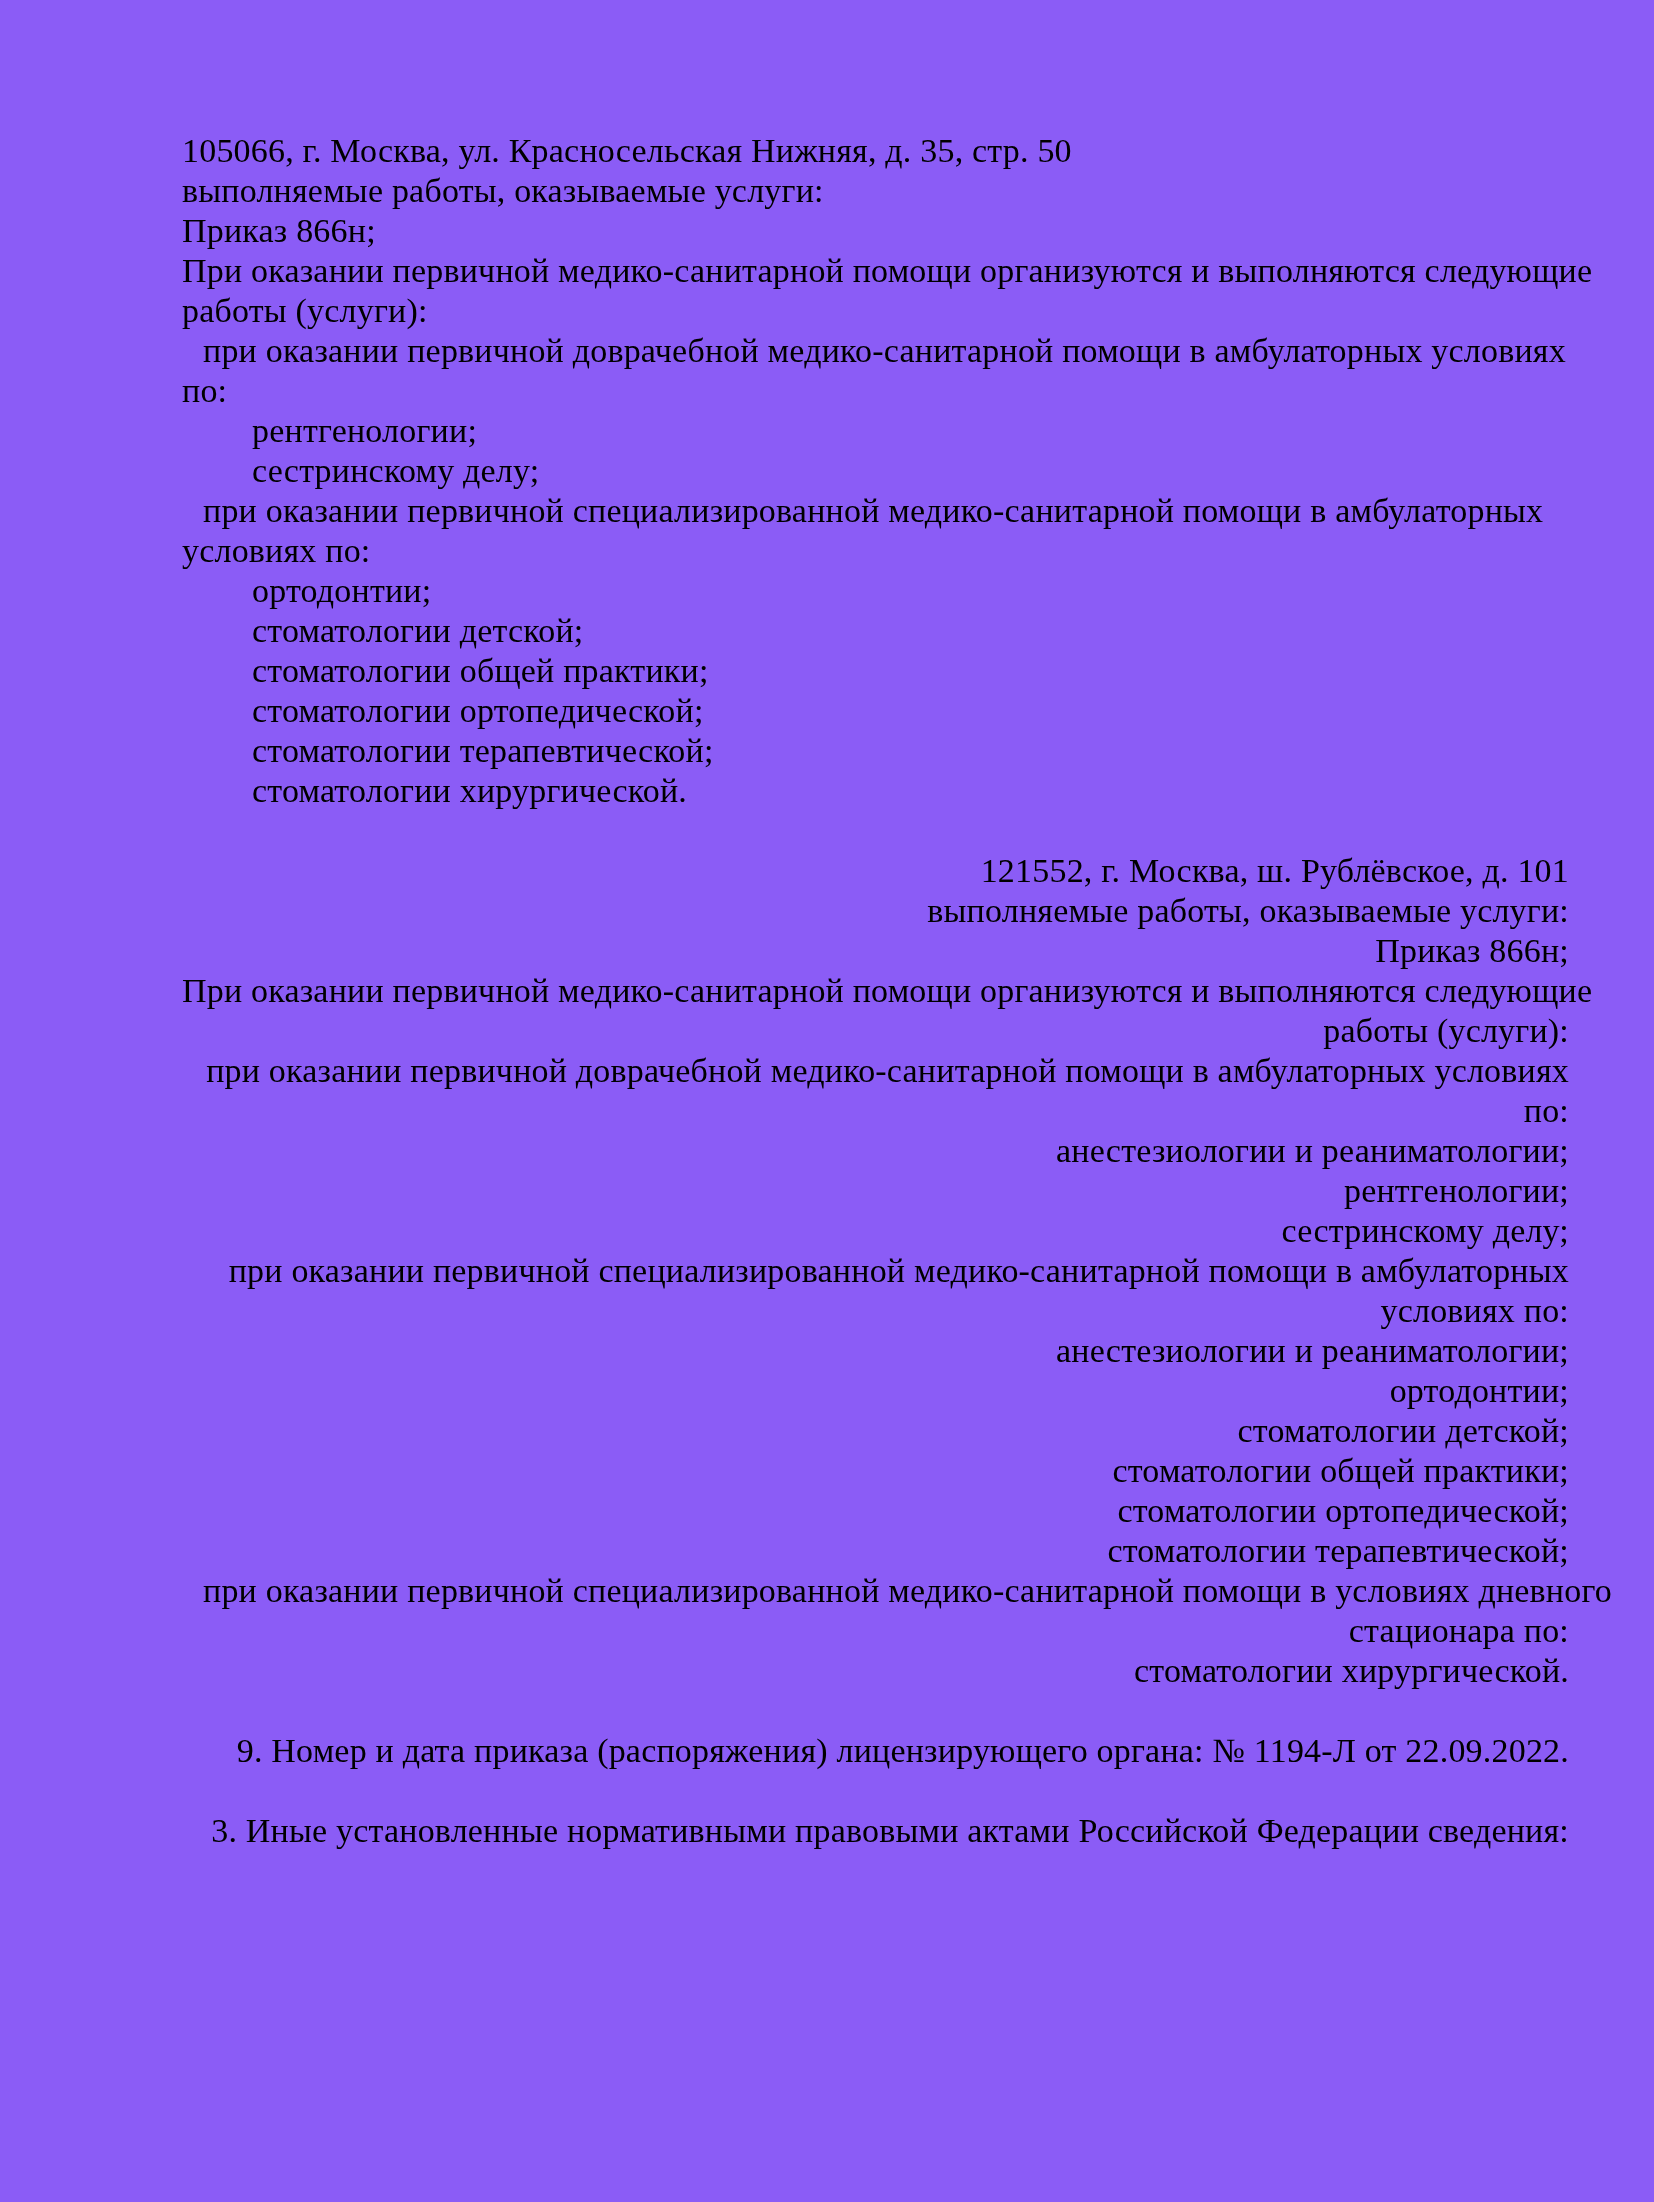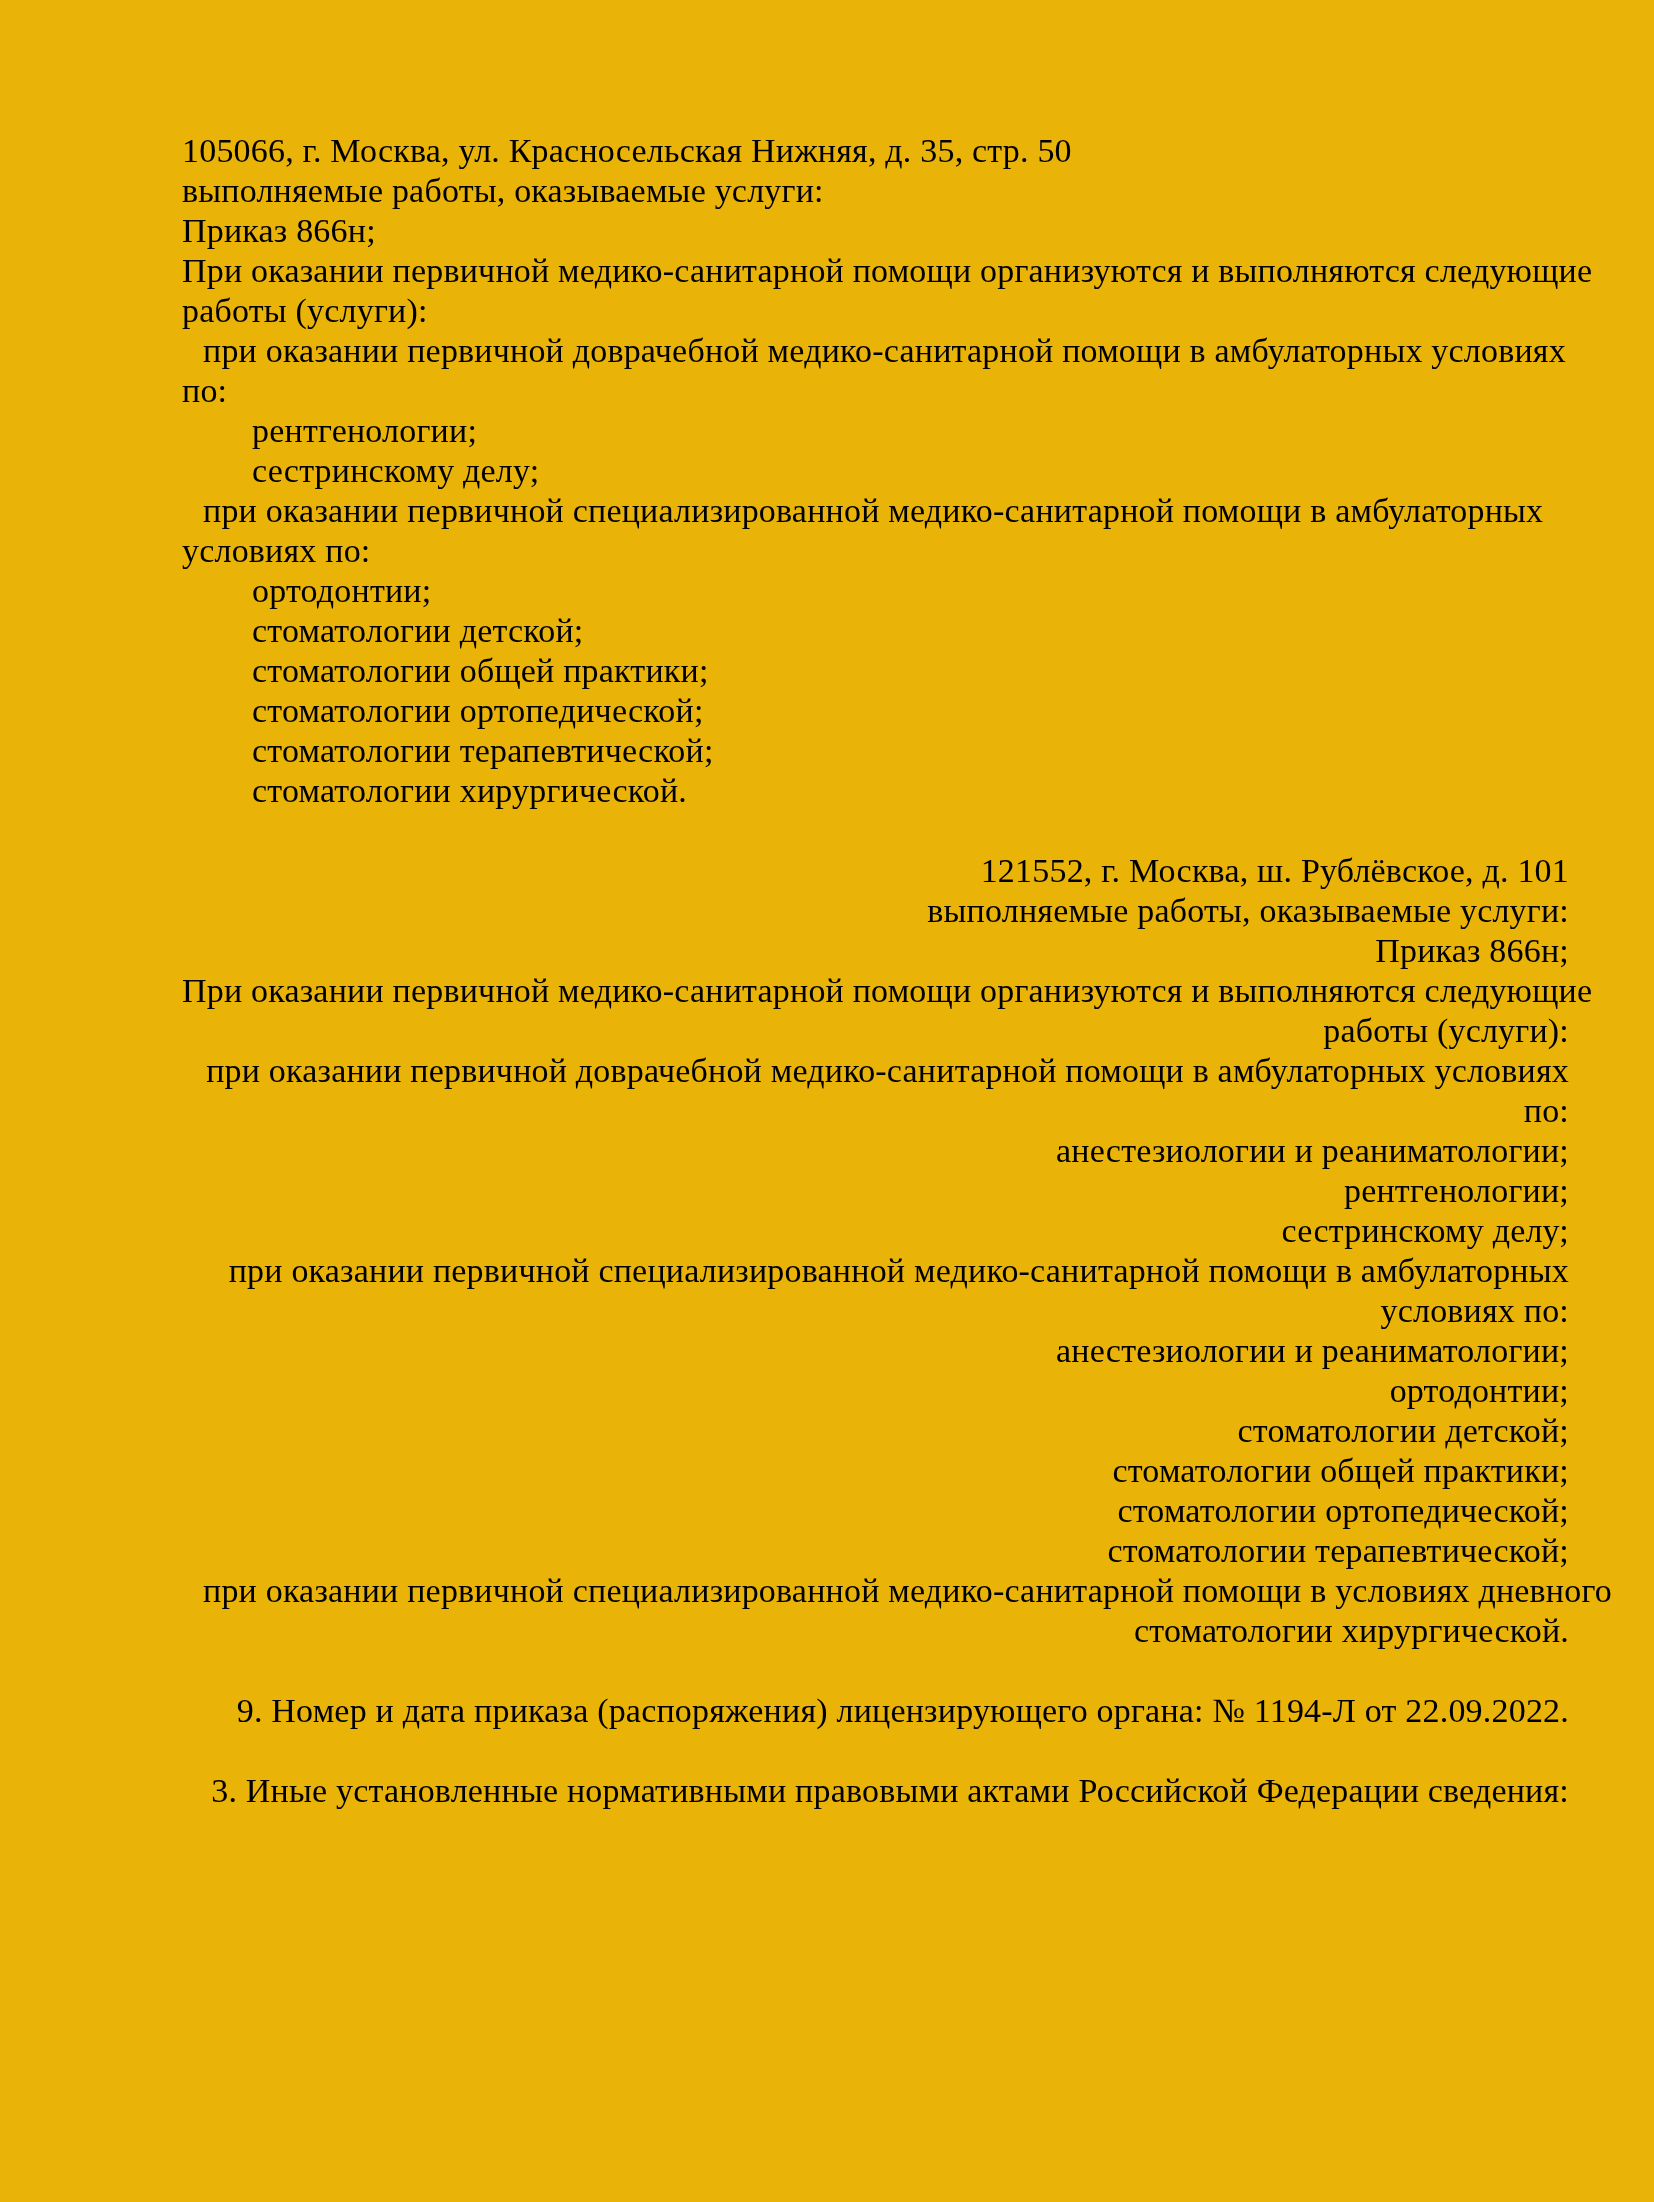--- a/index.html
+++ b/index.html
@@ -12,21 +12,21 @@
     height: 2203px;
     font-family: "Liberation Serif", "DejaVu Serif", serif;
     color: #000000;
     overflow: hidden;
   }
   .page {
     box-sizing: border-box;
     width: 1655px;
     height: 2203px;
     padding: 131px 86px 0 182px;
-    background: #eab308;
+    background: #8b5cf6;
   }
   section + section {
     margin-top: 40px; 
     text-align: right;
   }
   .line {
     font-size: 34px;
     line-height: 40px;
     min-height: 40px;
     white-space: pre;
@@ -73,20 +73,21 @@
         <div class="line i2">сестринскому делу;</div>
         <div class="line i1">при оказании первичной специализированной медико-санитарной помощи в амбулаторных</div>
         <div class="line i0">условиях по:</div>
         <div class="line i2">анестезиологии и реаниматологии;</div>
         <div class="line i2">ортодонтии;</div>
         <div class="line i2">стоматологии детской;</div>
         <div class="line i2">стоматологии общей практики;</div>
         <div class="line i2">стоматологии ортопедической;</div>
         <div class="line i2">стоматологии терапевтической;</div>
         <div class="line i1">при оказании первичной специализированной медико-санитарной помощи в условиях дневного</div>
+        <div class="line i0">стационара по:</div>
         <div class="line i2">стоматологии хирургической.</div>
       </section>
       <section>
         <div class="line i0">9. Номер и дата приказа (распоряжения) лицензирующего органа: № 1194-Л от 22.09.2022.</div>
       </section>
       <section>
         <div class="line i0">3. Иные установленные нормативными правовыми актами Российской Федерации сведения:</div>
       </section>
     </div>
 </div>

